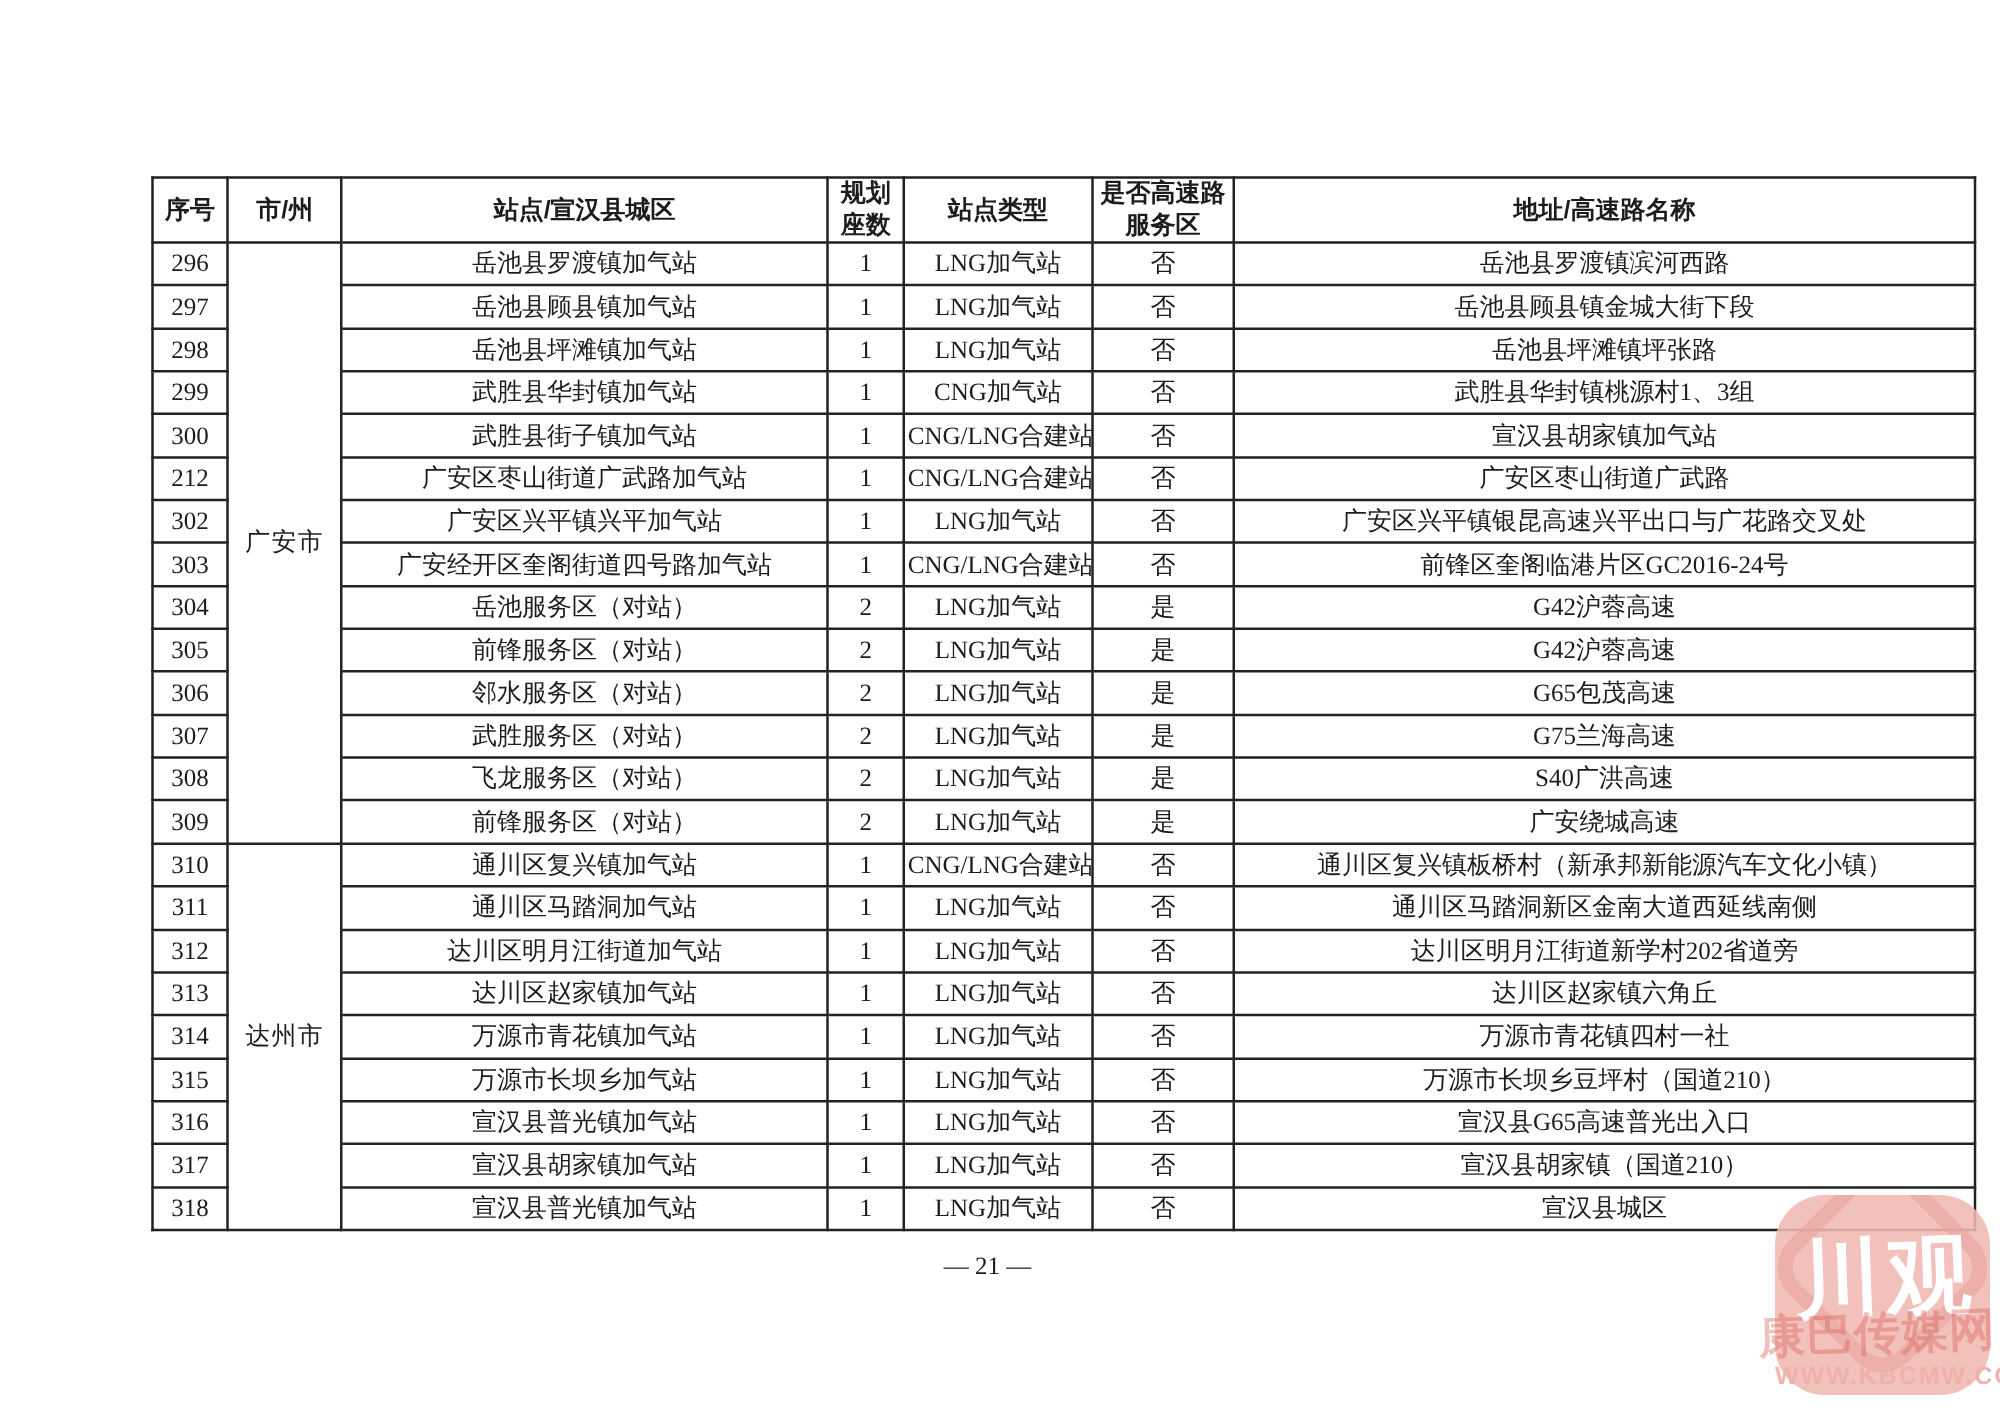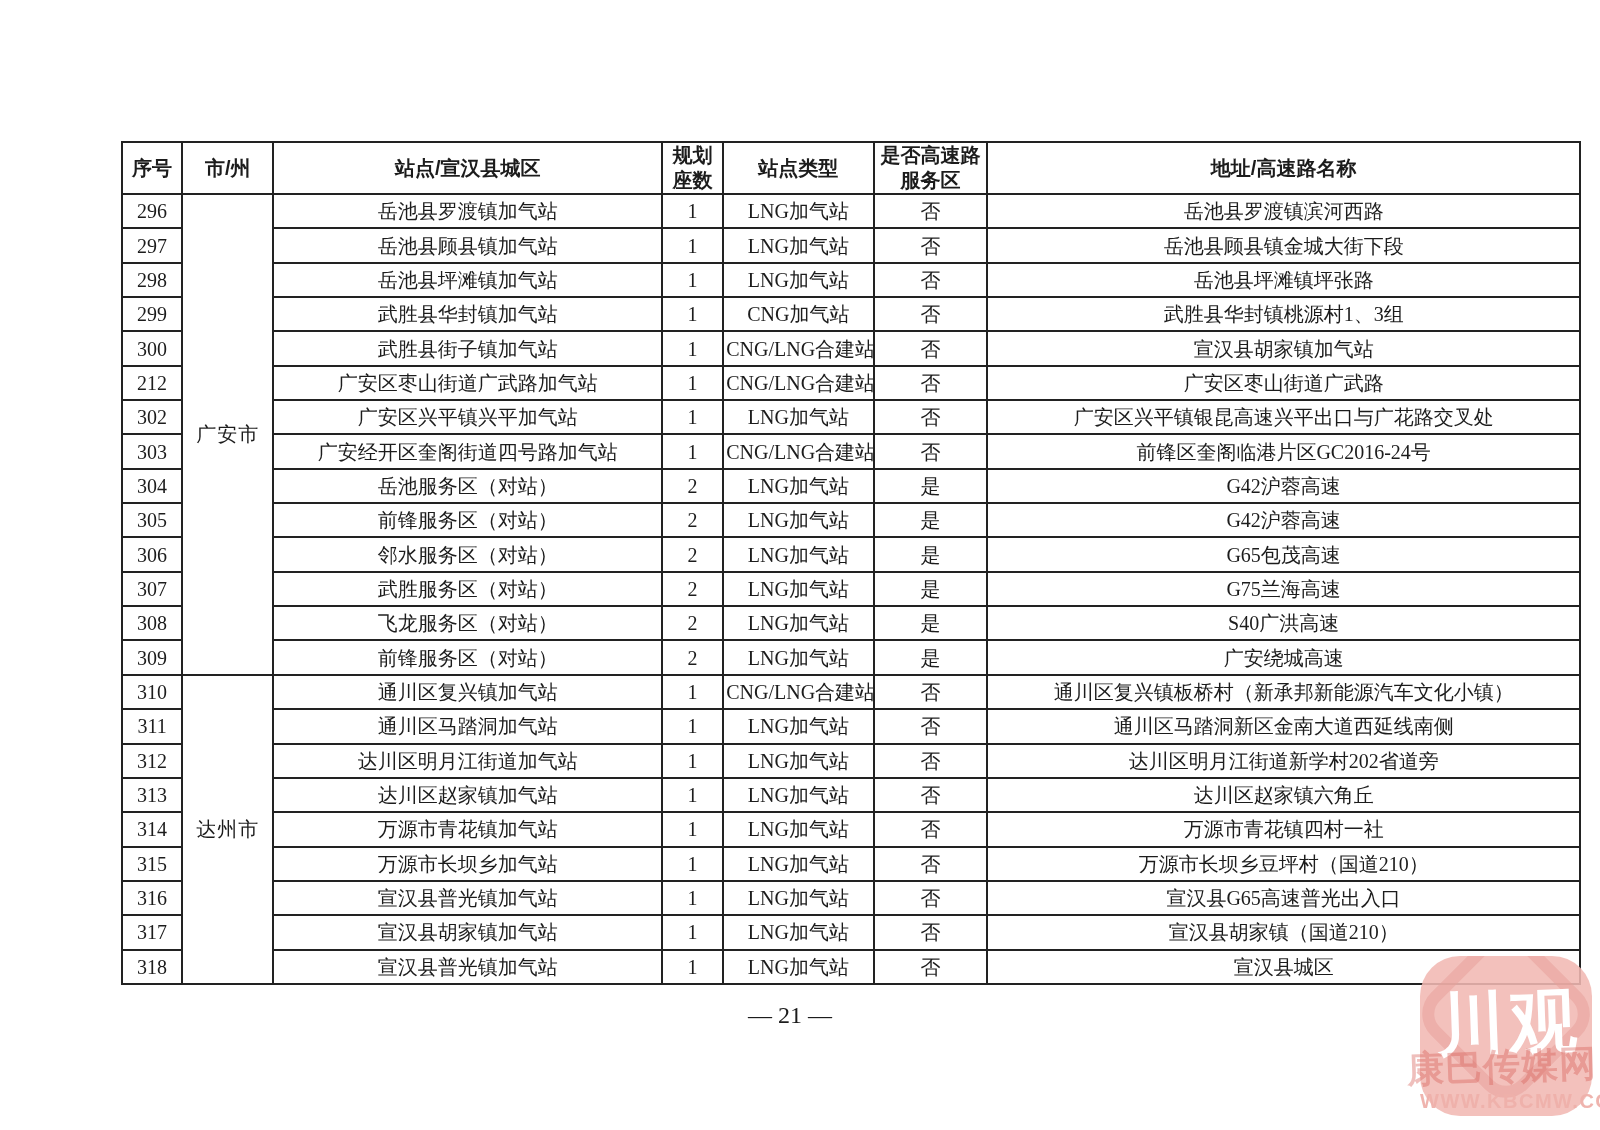--- a/index.html
+++ b/index.html
@@ -40,21 +40,21 @@
   td.city-cell {
     font-size: 20px;
     letter-spacing: 1px;
   }
 
   .page-number {
     position: absolute;
     left: 690px; top: 1002px;
     width: 200px;
     text-align: center;
-    font-size: 24px;
+    font-size: 20px;
     color: #1c1c1c;
   }
 
   
   .watermark {
     position: absolute;
     left: 0; top: 0; width: 1600px; height: 1130px;
     pointer-events: none;
     z-index: 10;
   }

